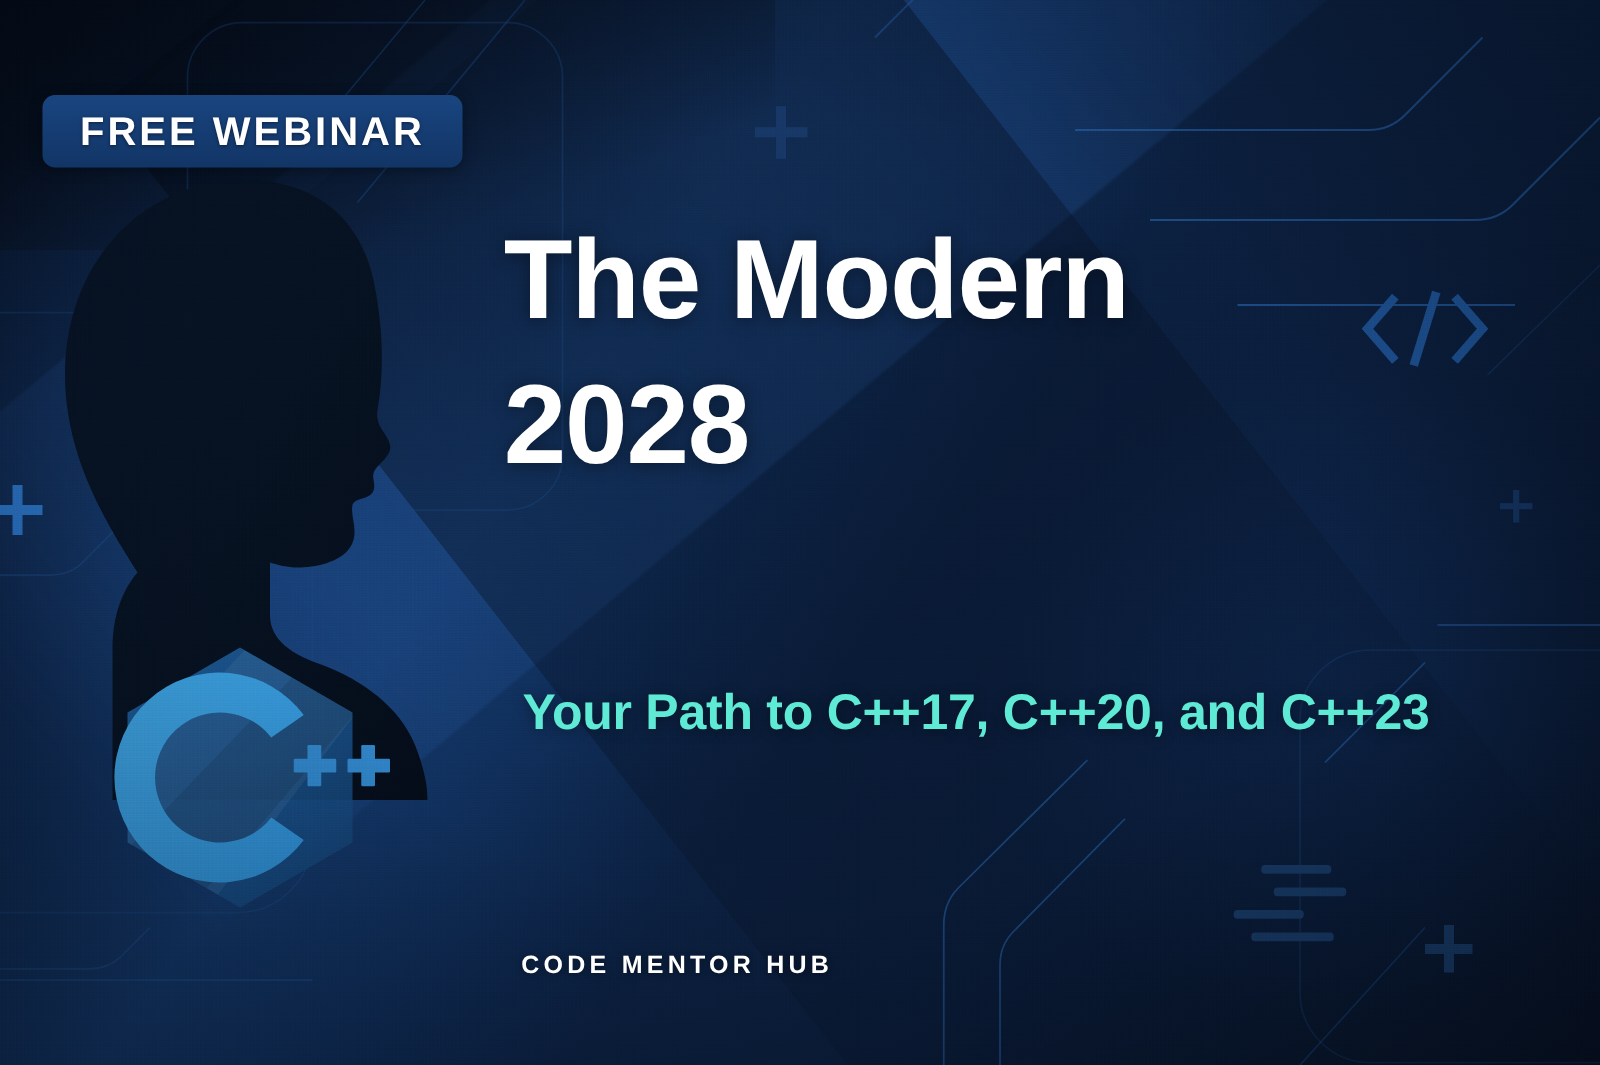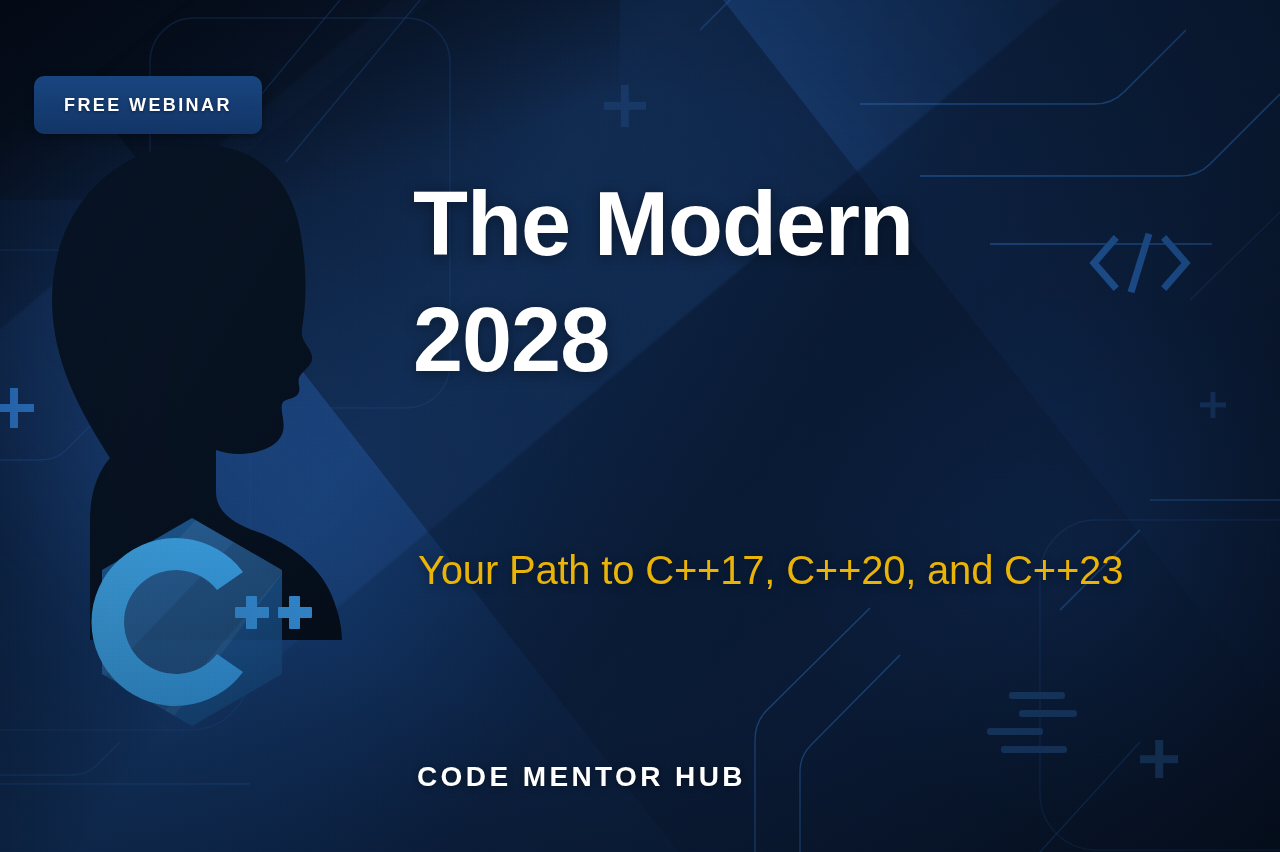--- a/index.html
+++ b/index.html
@@ -131,56 +131,56 @@
     position:absolute; left:34px; top:76px;
     height:58px;
     padding:0 30px;
     display:flex; align-items:center;
     border-radius:10px;
     background:linear-gradient(180deg,#19457f 0%, #153c72 55%, #123566 100%);
     box-shadow:0 2px 10px rgba(0,0,0,0.35);
   }
   .badge-text {
     color:#ffffff;
-    font-size:18px;
+    font-size:32px;
     font-weight:bold;
     letter-spacing:2.4px;
     text-shadow:0 1px 3px rgba(0,0,0,0.45);
     white-space:nowrap;
   }
 
   
   .headline {
-    position:absolute; left:413px; top:166px;
+    position:absolute; left:403px; top:166px;
     width:840px;
   }
   .headline-line {
     color:#ffffff;
     font-size:90px;
     font-weight:bold;
     line-height:116px;
     letter-spacing:-1px;
     white-space:nowrap;
     text-shadow:0 2px 14px rgba(0,0,0,0.40);
   }
 
   .subtitle {
     position:absolute; left:418px; top:548px;
-    color:#eab308;
+    color:#5eead4;
     font-size:40px;
-    font-weight:normal;
+    font-weight:bold;
     letter-spacing:-0.2px;
     white-space:nowrap;
     text-shadow:0 2px 10px rgba(0,0,0,0.38);
   }
 
   .brand {
     position:absolute; left:417px; top:761px;
     color:#ffffff;
-    font-size:28px;
+    font-size:20px;
     font-weight:bold;
     letter-spacing:3.4px;
     white-space:nowrap;
     text-shadow:0 1px 6px rgba(0,0,0,0.45);
   }
 </style>
 </head>
 <body>
 
 <div id="banner">

